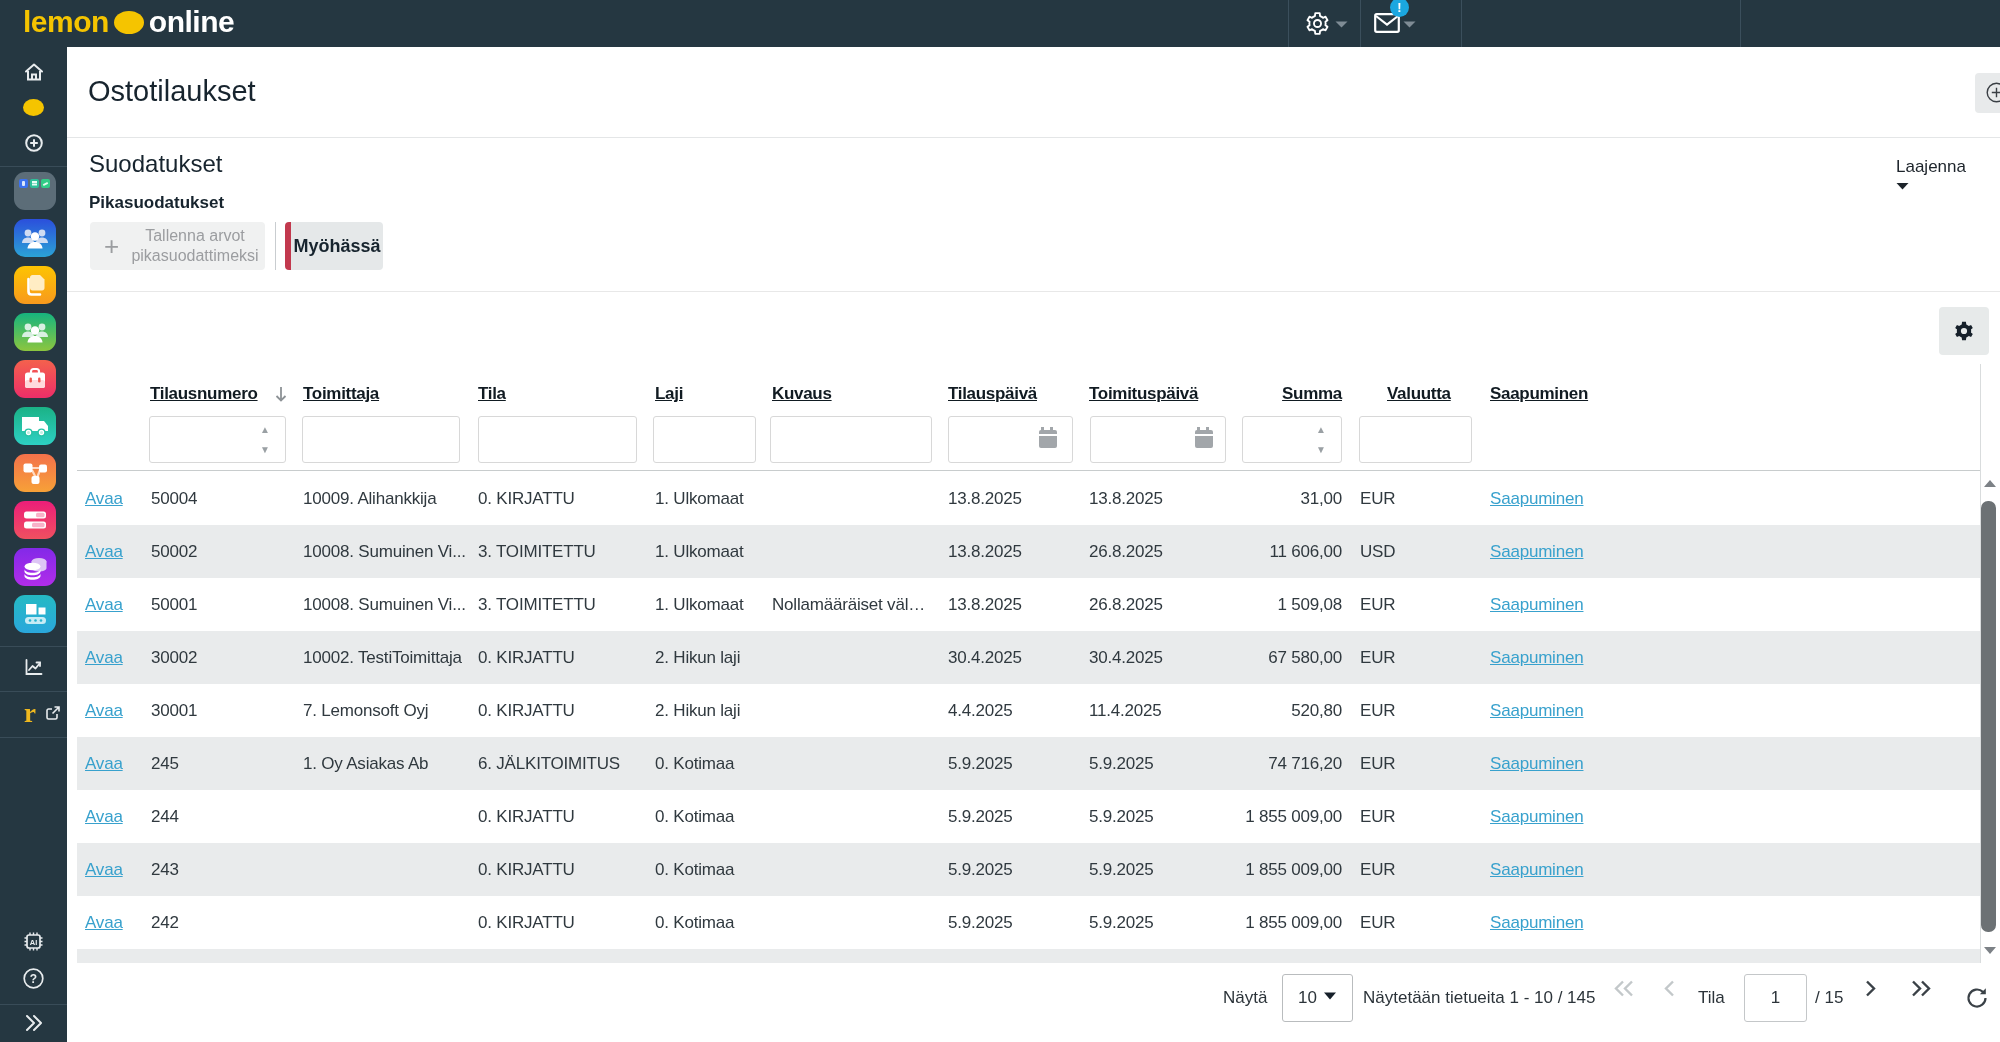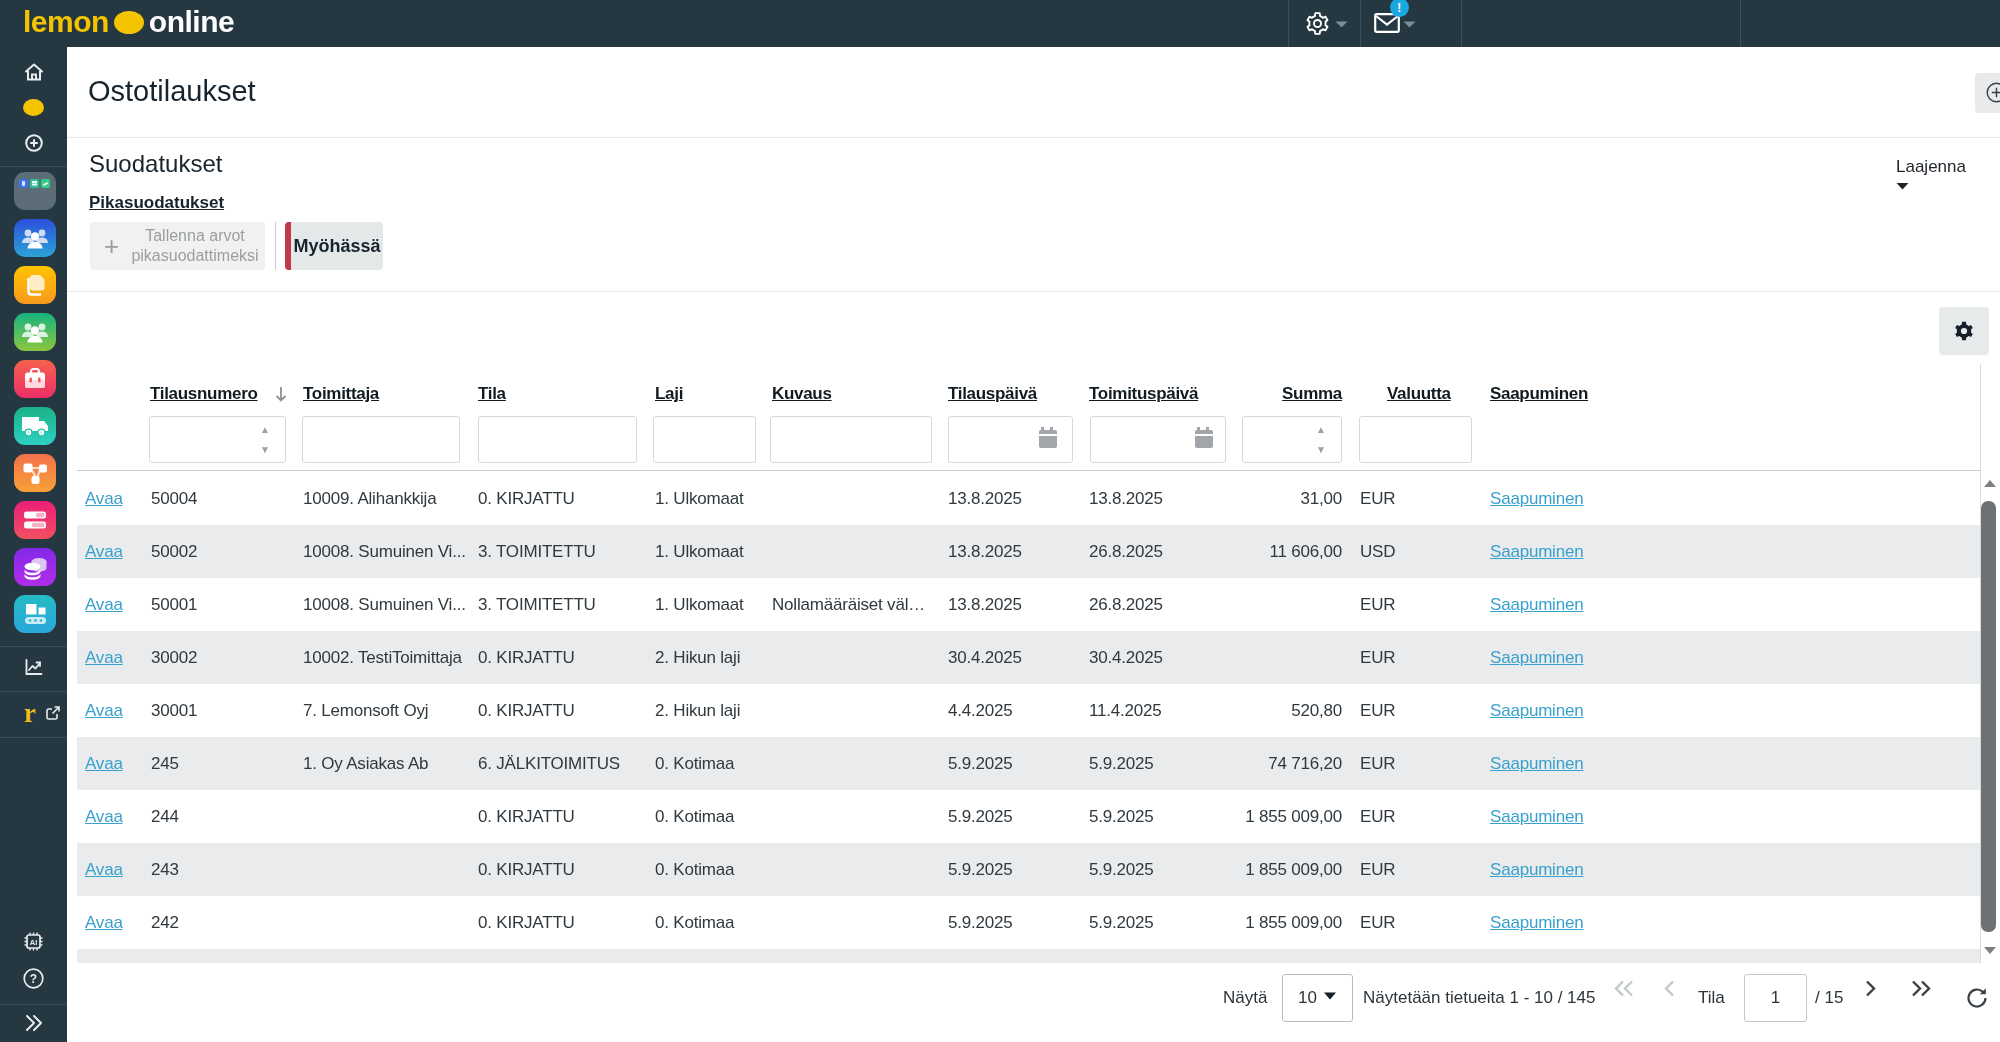--- a/index.html
+++ b/index.html
@@ -22,21 +22,21 @@
   #sidebar .hdiv { position:absolute; left:0; width:67px; height:1px; background:#394c58; }
   .tile { position:absolute; left:14px; width:42px; height:38px; border-radius:11px; }
 
   
   #content { position:absolute; left:67px; top:47px; width:1718px; height:995px; background:#fff; }
   .h1 { position:absolute; left:21px; top:28px; font-size:29px; color:#17242e; }
   #uusi { position:absolute; left:1908px; top:26px; width:87px; height:40px; background:#e8eaeb; border-radius:4px; color:#8b5cf6; font-size:18px; line-height:40px; text-align:center; }
   .hr1 { position:absolute; left:0; top:90px; width:1933px; height:1px; background:#e4e6e7; }
   .h2 { position:absolute; left:22px; top:103px; font-size:24px; color:#17242e; }
   #laajenna { position:absolute; left:1829px; top:110px; font-size:17px; color:#1d242b; }
-  .h3 { position:absolute; left:22px; top:146px; font-size:17px; font-weight:bold; color:#17242e;text-decoration:underline; }
+  .h3 { position:absolute; left:22px; top:146px; font-size:17px; font-weight:bold; color:#17242e; }
   #btn-tallenna { position:absolute; left:23px; top:175px; width:175px; height:48px; background:#f0f1f1; border-radius:4px; color:#9b9da0; font-size:16px; }
   #btn-sep { position:absolute; left:208px; top:175px; width:1px; height:48px; background:#c9cdd0; }
   #btn-myoh { position:absolute; left:218px; top:175px; width:98px; height:48px; background:#e5e8e9; border-radius:4px; border-left:6px solid #c2394e; color:#17242e; font-size:18px; font-weight:bold; line-height:48px; text-align:center; }
   .hr2 { position:absolute; left:0; top:244px; width:1933px; height:1px; background:#e8e8e8; }
   #gearbtn { position:absolute; left:1872px; top:260px; width:50px; height:48px; background:#e7eaea; border-radius:4px; }
 
   
   .th { position:absolute; top:337px; font-size:17px; font-weight:bold; color:#111b22; text-decoration:underline; letter-spacing:-0.3px; }
   .fbox { position:absolute; top:369px; height:47px; background:#fff; border:1px solid #d8d8d8; border-radius:3px; }
   .hline { position:absolute; left:10px; top:423px; width:1903px; height:1px; background:#c8cccd; }
@@ -312,31 +312,33 @@
     </div>
     <div class="row" style="top:531px">
       <span class="cell" style="left:8px"><a class="lnk">Avaa</a></span>
       <span class="cell" style="left:74px">50001</span>
       <span class="cell" style="left:226px">10008. Sumuinen Vi...</span>
       <span class="cell" style="left:401px">3. TOIMITETTU</span>
       <span class="cell" style="left:578px">1. Ulkomaat</span>
       <span class="cell" style="left:695px;width:156px;overflow:hidden;text-overflow:ellipsis">Nollamääräiset välissä jotain</span>
       <span class="cell" style="left:871px">13.8.2025</span>
       <span class="cell" style="left:1012px">26.8.2025</span>
+      <span class="cell" style="left:1100px;width:165px;text-align:right">1 509,08</span>
       <span class="cell" style="left:1283px">EUR</span>
       <span class="cell" style="left:1413px"><a class="lnk">Saapuminen</a></span>
     </div>
     <div class="row alt" style="top:584px">
       <span class="cell" style="left:8px"><a class="lnk">Avaa</a></span>
       <span class="cell" style="left:74px">30002</span>
       <span class="cell" style="left:226px">10002. TestiToimittaja</span>
       <span class="cell" style="left:401px">0. KIRJATTU</span>
       <span class="cell" style="left:578px">2. Hikun laji</span>
       <span class="cell" style="left:871px">30.4.2025</span>
       <span class="cell" style="left:1012px">30.4.2025</span>
+      <span class="cell" style="left:1100px;width:165px;text-align:right">67 580,00</span>
       <span class="cell" style="left:1283px">EUR</span>
       <span class="cell" style="left:1413px"><a class="lnk">Saapuminen</a></span>
     </div>
     <div class="row" style="top:637px">
       <span class="cell" style="left:8px"><a class="lnk">Avaa</a></span>
       <span class="cell" style="left:74px">30001</span>
       <span class="cell" style="left:226px">7. Lemonsoft Oyj</span>
       <span class="cell" style="left:401px">0. KIRJATTU</span>
       <span class="cell" style="left:578px">2. Hikun laji</span>
       <span class="cell" style="left:871px">4.4.2025</span>

